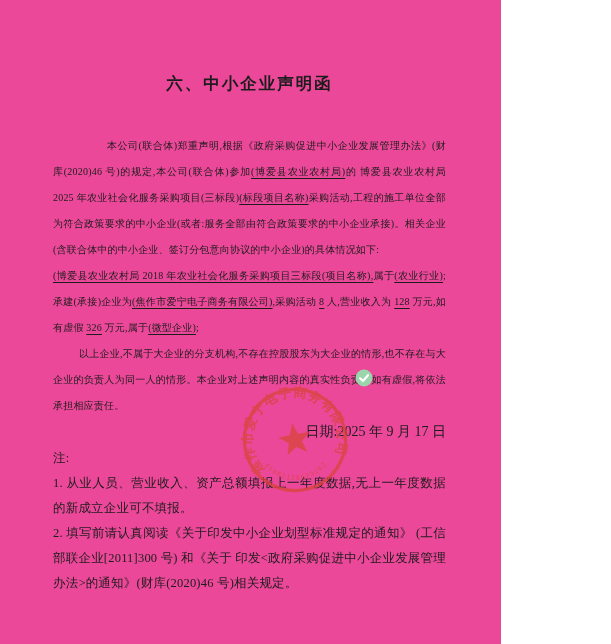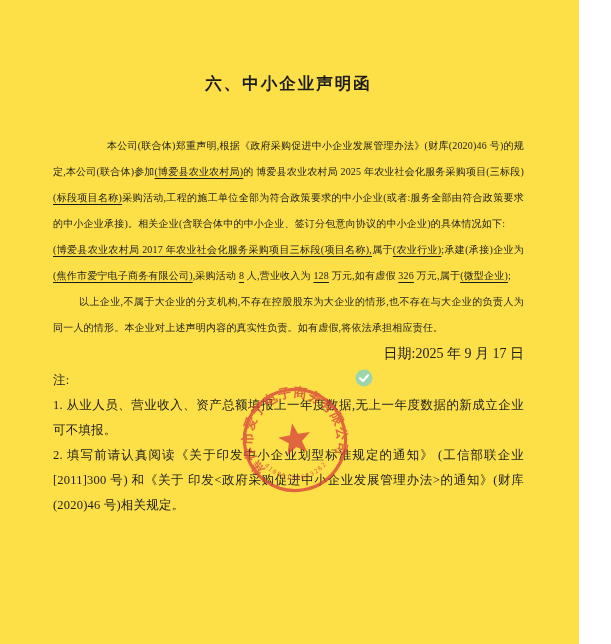--- a/index.html
+++ b/index.html
@@ -1,19 +1,19 @@
 <!DOCTYPE html>
 <html><head>
 <meta charset="utf-8">
 <style>
   html,body{margin:0;padding:0;background:#ffffff;}
   .page{
     position:relative;
-    width:579px;height:644px;
-    background:#fde047;
+    width:501px;height:644px;
+    background:#ec4899;
     font-family:"Liberation Serif","DejaVu Serif",serif;
     color:#1c1c1c;
     overflow:hidden;
   }
   .doc{position:absolute;left:53px;right:55px;top:0;}
   .title{
     padding-top:74px;
     text-align:center;
     font-size:16.5px;
     font-weight:700;
@@ -51,21 +51,21 @@
 </head>
 <body>
 
 <div class="page">
   <div class="doc">
 
     <div class="title">六、中小企业声明函</div>
 
     <p class="para p1"><span>本公司(联合体)郑重声明,根据《政府采购促进中小企业发展管理办法》(财库(2020)46 号)的规定,本公司(联合体)参加</span><span class="u">(博爱县农业农村局)</span><span>的 博爱县农业农村局 2025 年农业社会化服务采购项目(三标段)</span><span class="u">(标段项目名称)</span><span>采购活动,工程的施工单位全部为符合政策要求的中小企业(或者:服务全部由符合政策要求的中小企业承接)。相关企业(含联合体中的中小企业、签订分包意向协议的中小企业)的具体情况如下:</span></p>
 
-    <p class="para p2"><span class="u">(博爱县农业农村局 2017 年农业社会化服务采购项目三标段(项目名称),</span><span>属于</span><span class="u">(农业行业)</span><span>;承建(承接)企业为</span><span class="u">(焦作市爱宁电子商务有限公司)</span><span>,采购活动 </span><span class="u">8</span><span> 人,营业收入为 </span><span class="u">128</span><span> 万元,如有虚假 </span><span class="u">326</span><span> 万元,属于</span><span class="u">(微型企业)</span><span>;</span></p>
+    <p class="para p2"><span class="u">(博爱县农业农村局 2018 年农业社会化服务采购项目三标段(项目名称),</span><span>属于</span><span class="u">(农业行业)</span><span>;承建(承接)企业为</span><span class="u">(焦作市爱宁电子商务有限公司)</span><span>,采购活动 </span><span class="u">8</span><span> 人,营业收入为 </span><span class="u">128</span><span> 万元,如有虚假 </span><span class="u">326</span><span> 万元,属于</span><span class="u">(微型企业)</span><span>;</span></p>
 
     <p class="para p3">以上企业,不属于大企业的分支机构,不存在控股股东为大企业的情形,也不存在与大企业的负责人为同一人的情形。本企业对上述声明内容的真实性负责。如有虚假,将依法承担相应责任。</p>
 
     <div class="sig-date">日期:2025 年 9 月 17 日</div>
 
     <div class="notes">
       <div class="note-label">注:</div>
       <div class="note-item">1. 从业人员、营业收入、资产总额填报上一年度数据,无上一年度数据的新成立企业可不填报。</div>
       <div class="note-item">2. 填写前请认真阅读《关于印发中小企业划型标准规定的通知》 (工信部联企业[2011]300 号) 和《关于 印发&lt;政府采购促进中小企业发展管理办法&gt;的通知》(财库(2020)46 号)相关规定。</div>
 

